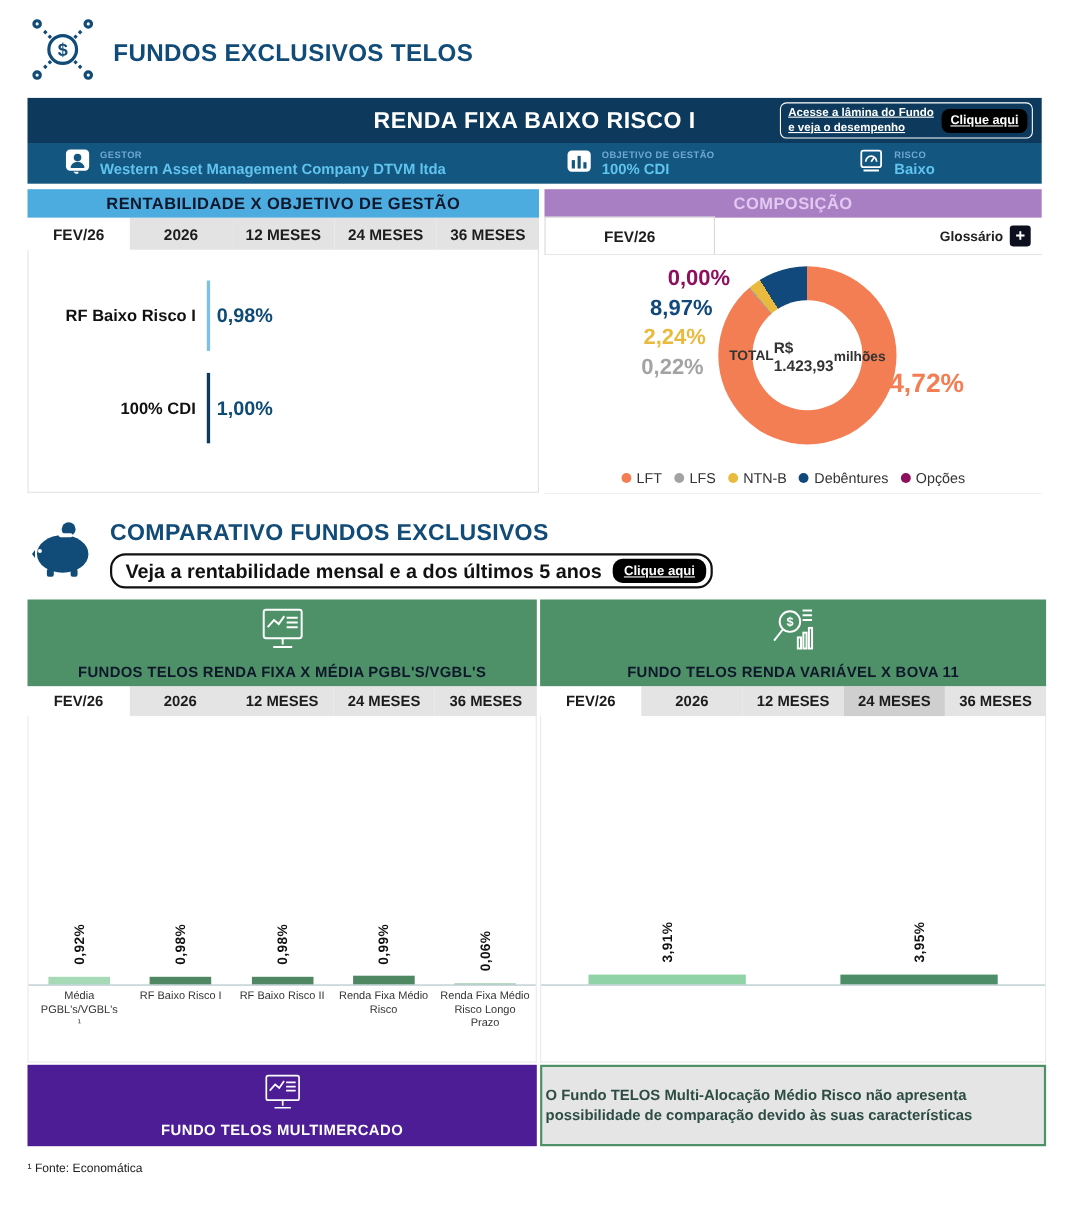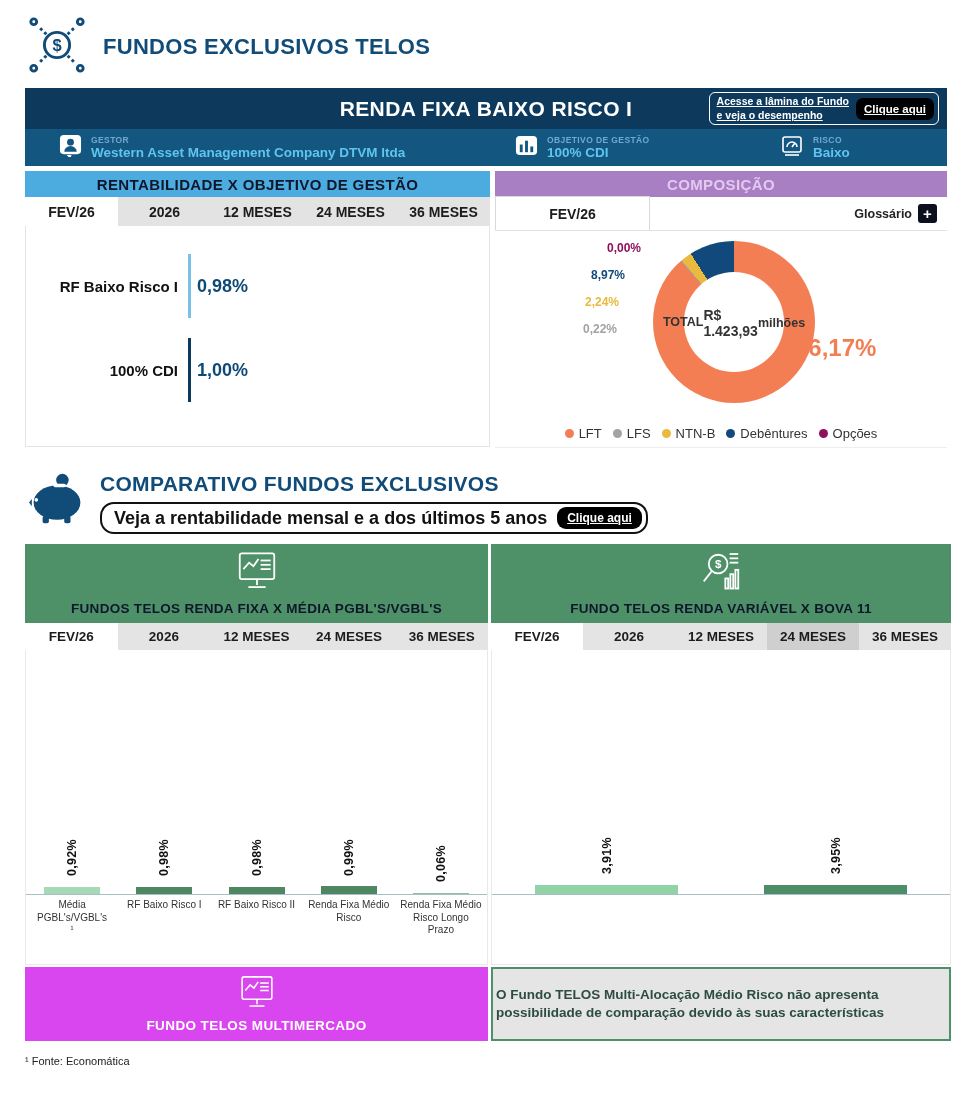--- a/index.html
+++ b/index.html
@@ -59,21 +59,21 @@
   .glossario .glabel { font-size:12.5px; font-weight:bold; color:#222; margin-right:6px; }
   .gloss-btn { width:19px; height:19px; background:#0b0f1e; color:#fff; border:none; border-radius:3px;
       font-size:15px; font-weight:bold; line-height:17px; cursor:pointer; }
   .donut-area { position:relative; height:216px; background:#fff; }
   .donut { position:absolute; left:158px; top:10px; width:162px; height:162px; border-radius:50%; }
   .donut-hole { position:absolute; left:31px; top:31px; width:100px; height:100px; background:#fff; border-radius:50%;
       display:flex; flex-direction:row; align-items:center; justify-content:center; }
   .donut-hole .t1 { font-size:12.5px; font-weight:bold; color:#333; }
   .donut-hole .t2 { font-size:14px; font-weight:bold; color:#333; margin-top:2px; }
   .donut-hole .t3 { font-size:12.5px; font-weight:bold; color:#333; margin-top:2px; }
-  .slice-label { position:absolute; font-size:12px; font-weight:bold; }
+  .slice-label { position:absolute; font-size:20px; font-weight:bold; }
   .sl-0 { left:112px; top:10px;  }
   .sl-1 { left:96px;  top:37px;  }
   .sl-2 { left:90px;  top:64px;  }
   .sl-3 { left:88px;  top:91px;  }
   .sl-4 { left:300px; top:103px; font-size:24px; }
   .legend { position:absolute; left:0; right:0; bottom:6px; display:flex; justify-content:center; gap:11px; }
   .legend .litem { display:flex; align-items:center; font-size:13px; color:#333; cursor:pointer; }
   .legend .dot { width:9px; height:9px; border-radius:50%; margin-right:5px; }
 
   
@@ -105,21 +105,21 @@
       margin-bottom:11px; letter-spacing:0.3px; }
   .vbar { width:56px; }
   .vbar.wide { width:143px; }
   .axis { height:1px; background:#a9bfc6; }
   .cats { display:flex; padding-top:4px; }
   .cat { flex:1; text-align:center; font-size:10px; color:#333; line-height:1.25; padding:0 4px; }
   .cat .cat-sup { font-size:9px; }
 
   
   .bottom { margin:2px 0 0 25px; width:926px; display:flex; gap:3px; }
-  .multi-box { width:463px; height:74px; background:#d946ef; display:flex; flex-direction:column;
+  .multi-box { width:463px; height:74px; background:#4c1d95; display:flex; flex-direction:column;
       align-items:center; justify-content:center; }
   .multi-box .mb-title { color:#fff; font-size:13.5px; font-weight:bold; letter-spacing:0.4px; margin-top:3px; }
   .note-box { width:460px; height:74px; background:#e5e5e5; border:2px solid #4e9168;
       display:flex; align-items:center; padding:0 3px; }
   .note-box p { font-size:13.5px; font-weight:bold; color:#2d4d44; line-height:1.35; }
 
   .footnote { margin:14px 0 0 25px; font-size:11px; color:#222; }
 </style>
 </head>
 <body>
@@ -242,21 +242,21 @@
           <div class="donut-hole">
             <div class="t1">TOTAL</div>
             <div class="t2">R$ 1.423,93</div>
             <div class="t3">milhões</div>
           </div>
         </div>
         <div class="slice-label sl-0" style="color: rgb(142, 15, 94);">0,00%</div>
         <div class="slice-label sl-1" style="color: rgb(17, 73, 124);">8,97%</div>
         <div class="slice-label sl-2" style="color: rgb(233, 186, 61);">2,24%</div>
         <div class="slice-label sl-3" style="color: rgb(163, 163, 163);">0,22%</div>
-        <div class="slice-label sl-4" style="color: rgb(244, 126, 84);">36,17%</div>
+        <div class="slice-label sl-4" style="color: rgb(244, 126, 84);">14,72%</div>
         <div class="legend">
           <div class="litem">
             <span class="dot" style="background: rgb(244, 126, 84);"></span>
             <span>LFT</span>
           </div>
           <div class="litem">
             <span class="dot" style="background: rgb(163, 163, 163);"></span>
             <span>LFS</span>
           </div>
           <div class="litem">

